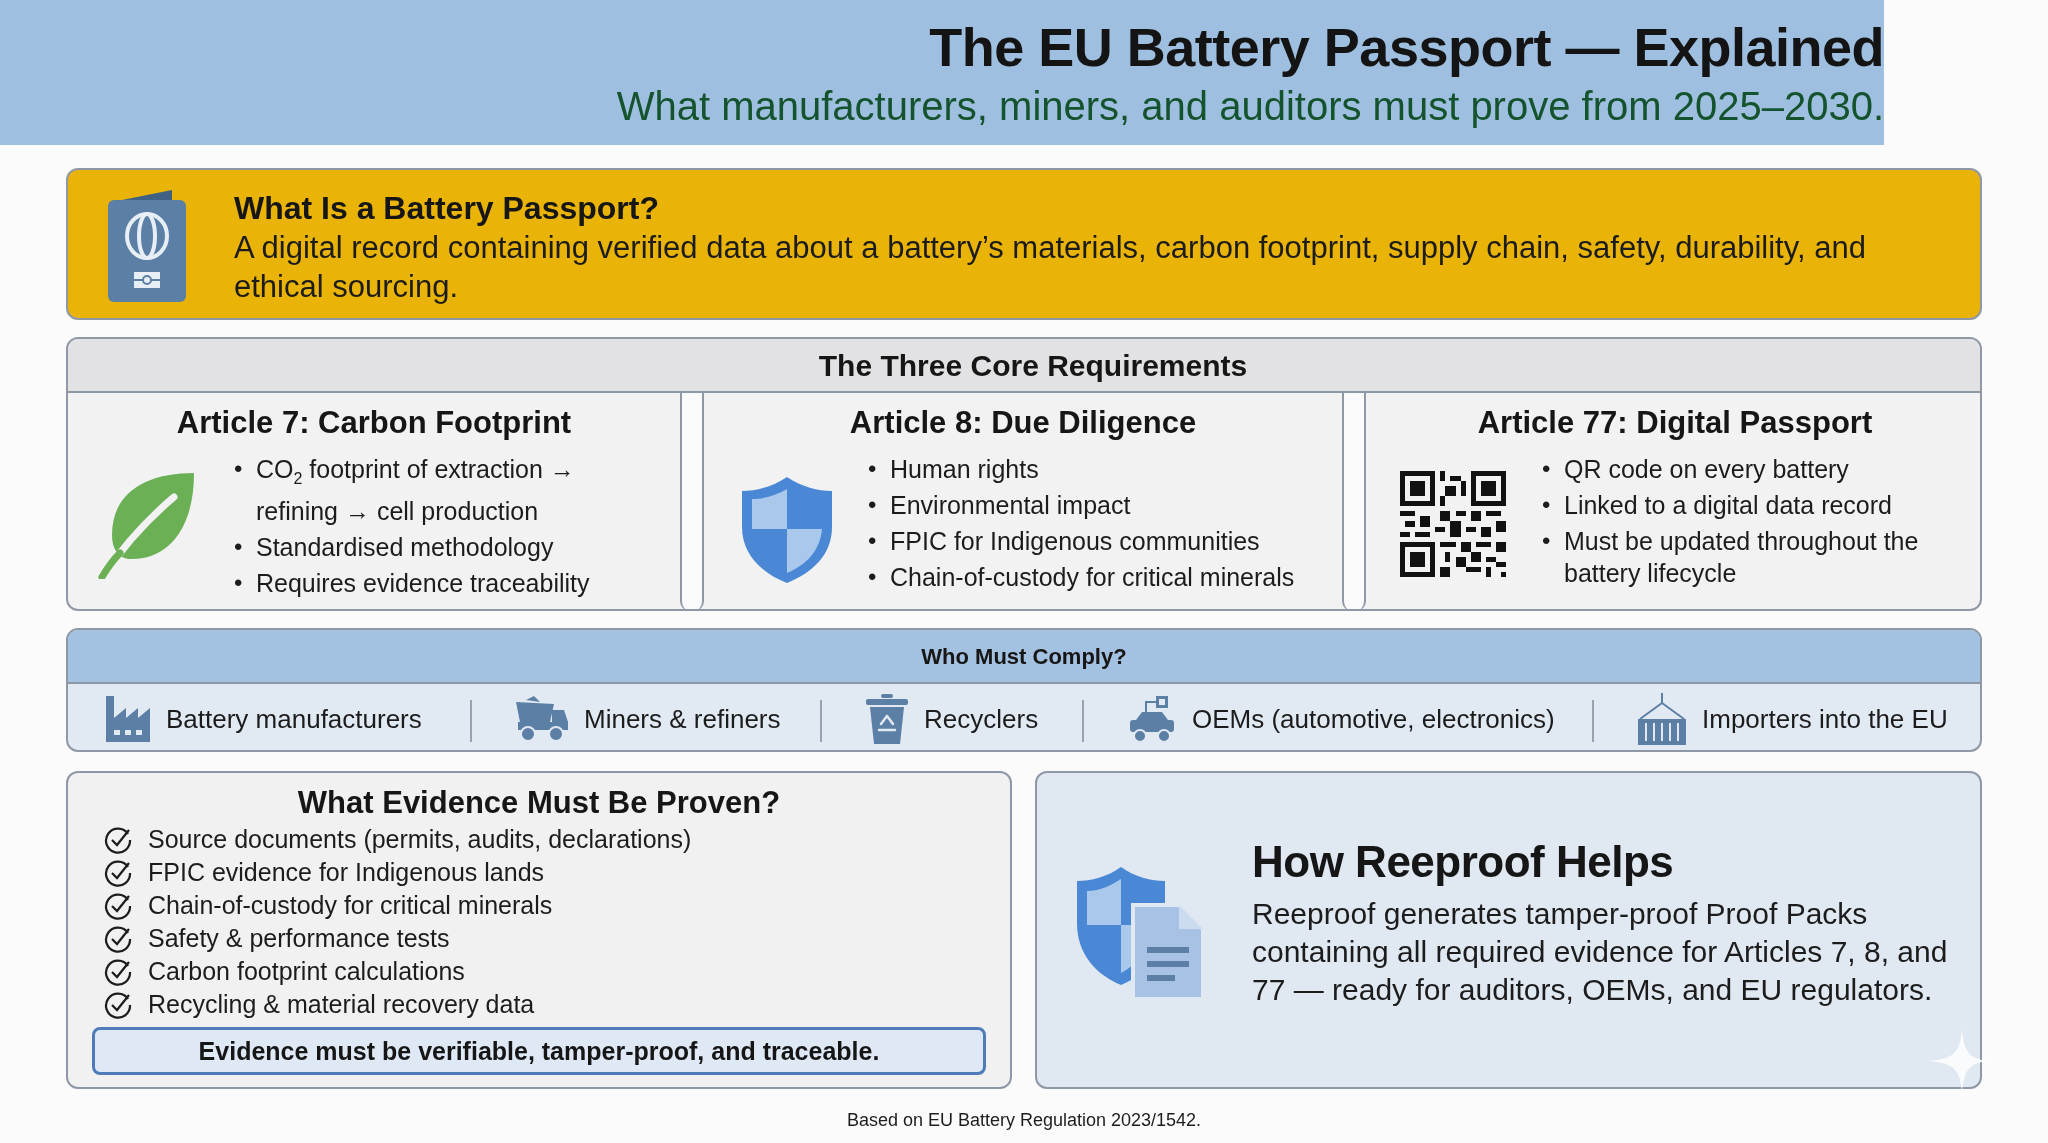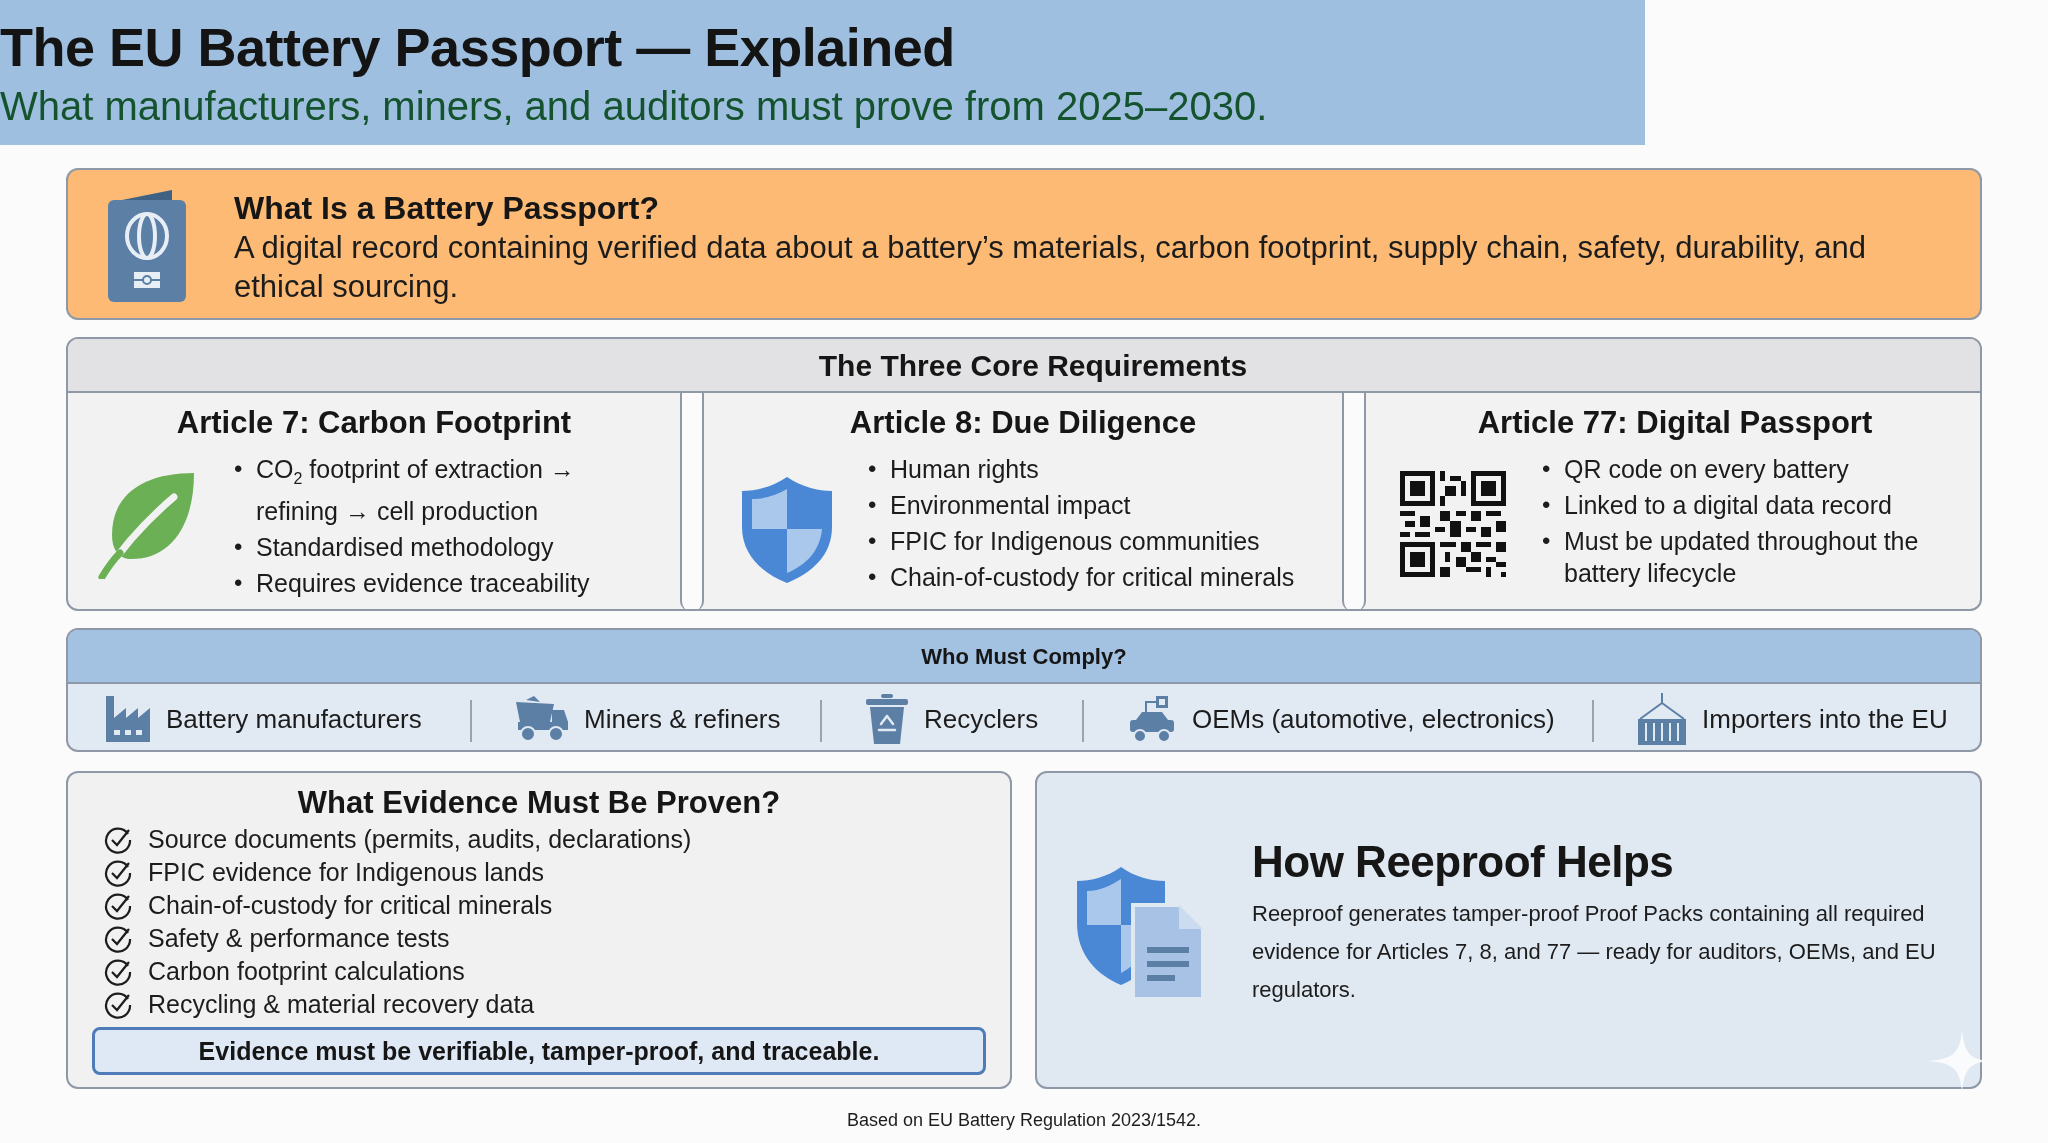--- a/index.html
+++ b/index.html
@@ -4,43 +4,43 @@
 <style>
   * { box-sizing: border-box; margin: 0; padding: 0; }
   html, body { width: 2048px; height: 1143px; overflow: hidden; }
   body {
     background: #fbfbfc;
     font-family: "Liberation Sans", "DejaVu Sans", sans-serif;
     color: #1a1a1a;
     position: relative;
   }
   .header {
-    position: absolute; left: 0; top: 0; width: 1645px; height: 145px;
+    position: absolute; left: 0; top: 0; width: 1884px; height: 145px;
     background: #9fbfe0;
-    text-align: left;
+    text-align: right;
   }
   .header h1 {
     position: absolute; left: 0; right: 0; top: 16px;
     font-size: 54px; font-weight: 700; color: #141414; letter-spacing: -0.5px;
   }
   .header .sub {
     position: absolute; left: 0; right: 0; top: 84px;
     font-size: 40px; color: #14532d;
   }
 
   .box {
     position: absolute;
     border: 2px solid #8e98a6;
     border-radius: 12px;
   }
 
   
   .whatis {
     left: 66px; top: 168px; width: 1916px; height: 152px;
-    background: #fdba74;
+    background: #eab308;
   }
   .whatis .icon { position: absolute; left: 38px; top: 18px; width: 82px; height: 116px; }
   .whatis h2 {
     position: absolute; left: 166px; top: 20px;
     font-size: 32px; font-weight: 700; color: #161616;
   }
   .whatis p {
     position: absolute; left: 166px; top: 58px; width: 1700px;
     font-size: 31px; line-height: 39px; color: #1c1c1c;
   }
@@ -129,21 +129,21 @@
     left: 1035px; top: 771px; width: 947px; height: 318px;
     background: #e0e8f2;
   }
   .reeproof .ricon { position: absolute; left: 34px; top: 90px; width: 140px; height: 140px; }
   .reeproof h2 {
     position: absolute; left: 215px; top: 64px;
     font-size: 44px; font-weight: 700; color: #161616; letter-spacing: -0.5px;
   }
   .reeproof p {
     position: absolute; left: 215px; top: 122px; width: 720px;
-    font-size: 22px; line-height: 38px; color: #1c1c1c;
+    font-size: 30px; line-height: 38px; color: #1c1c1c;
   }
   .sparkle { position: absolute; right: -8px; bottom: -6px; width: 60px; height: 64px; opacity: 0.85; }
 
   .footer {
     position: absolute; left: 0; right: 0; top: 1110px; text-align: center;
     font-size: 18px; color: #1d1d1d;
   }
 </style>
 </head>
 <body>

